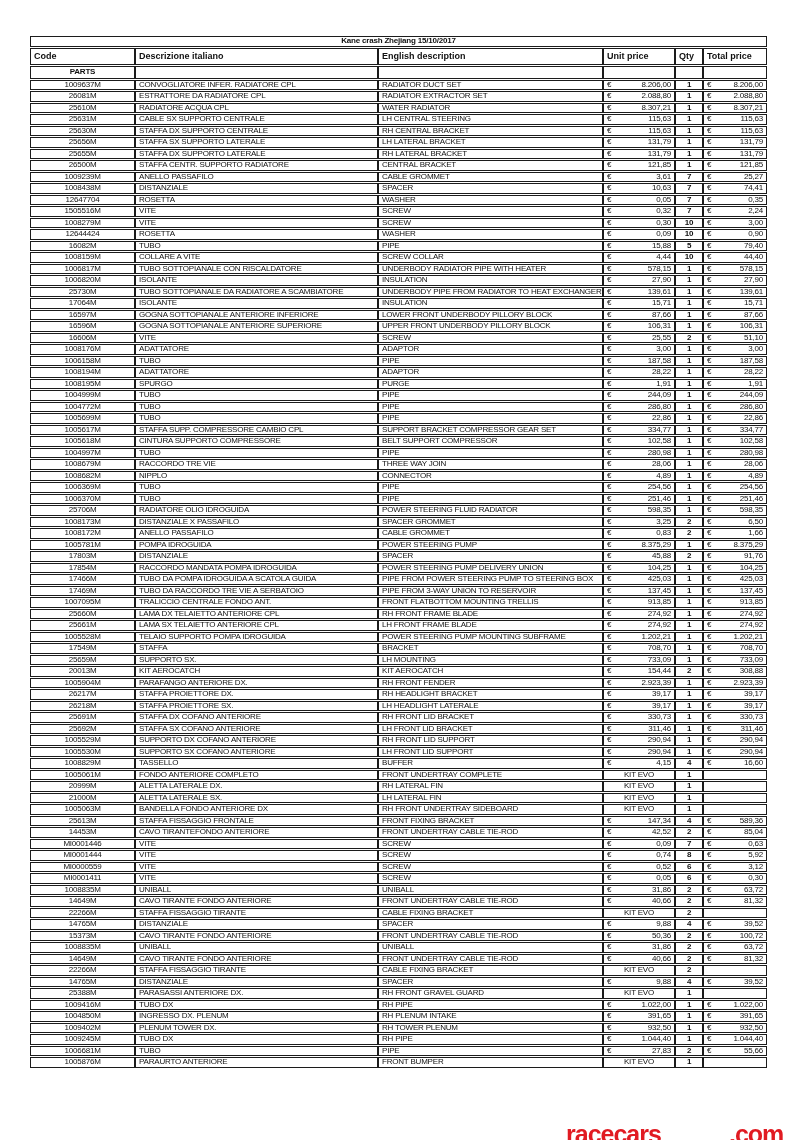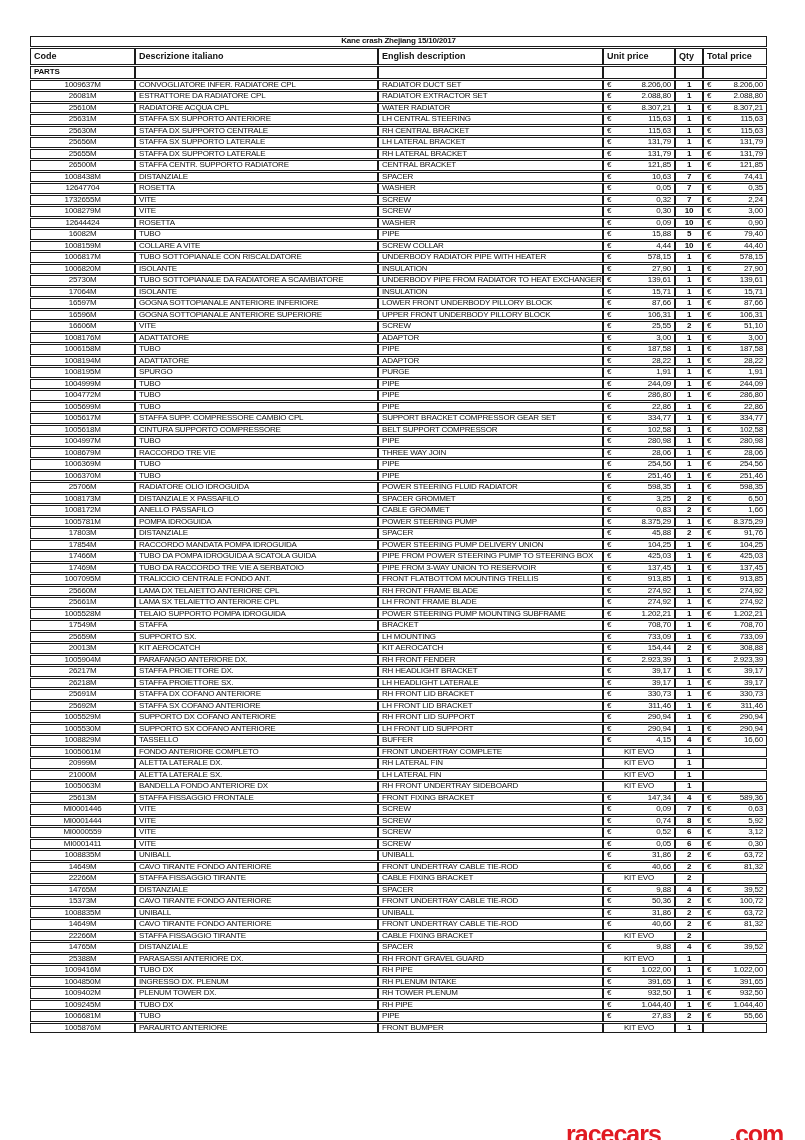--- a/index.html
+++ b/index.html
@@ -17,21 +17,21 @@
     height:10.5px; padding:0 3px; overflow:hidden; white-space:nowrap;
     font-size:8px; line-height:8.5px; letter-spacing:-0.2px; vertical-align:middle;
   }
   td.title-cell {
     height:21px; text-align:center; font-weight:bold; font-size:10.5px; letter-spacing:0;
   }
   tr.header-row td {
     height:17px; text-align:left; font-weight:bold; font-size:9px; letter-spacing:0;
   }
   tr.parts-row td { height:13px; }
-  td.section-cell { text-align:left; font-weight:bold; font-size:8.5px; }
+  td.section-cell { text-align:center; font-weight:bold; font-size:8.5px; }
   td.code   { text-align:center; }
   td.descr  { text-align:left; }
   td.money  { }
   td.money .wrap { display:flex; justify-content:space-between; align-items:baseline; }
   td.money .kit  { display:block; text-align:center; }
   td.qty    { text-align:center; font-weight:bold; font-size:8.5px; }
   .logo {
     position:absolute; top:1092px; left:0; width:805px; height:30px;
     color:#e11b22; font-weight:bold; font-size:25px; letter-spacing:-1px;margin-top:28px;
   }
@@ -122,21 +122,21 @@
           <td class="qty">1</td>
           <td class="money">
             <span class="wrap">
               <span>€</span>
               <span>8.307,21</span>
             </span>
           </td>
         </tr>
         <tr>
           <td class="code">25631M</td>
-          <td class="descr">STAFFA SX SUPPORTO ANTERIORE</td>
+          <td class="descr">CABLE SX SUPPORTO CENTRALE</td>
           <td class="descr">LH CENTRAL STEERING</td>
           <td class="money">
             <span class="wrap">
               <span>€</span>
               <span>115,63</span>
             </span>
           </td>
           <td class="qty">1</td>
           <td class="money">
             <span class="wrap">
@@ -211,20 +211,38 @@
           </td>
           <td class="qty">1</td>
           <td class="money">
             <span class="wrap">
               <span>€</span>
               <span>121,85</span>
             </span>
           </td>
         </tr>
         <tr>
+          <td class="code">1009239M</td>
+          <td class="descr">ANELLO PASSAFILO</td>
+          <td class="descr">CABLE GROMMET</td>
+          <td class="money">
+            <span class="wrap">
+              <span>€</span>
+              <span>3,61</span>
+            </span>
+          </td>
+          <td class="qty">7</td>
+          <td class="money">
+            <span class="wrap">
+              <span>€</span>
+              <span>25,27</span>
+            </span>
+          </td>
+        </tr>
+        <tr>
           <td class="code">1008438M</td>
           <td class="descr">DISTANZIALE</td>
           <td class="descr">SPACER</td>
           <td class="money">
             <span class="wrap">
               <span>€</span>
               <span>10,63</span>
             </span>
           </td>
           <td class="qty">7</td>
@@ -247,21 +265,21 @@
           </td>
           <td class="qty">7</td>
           <td class="money">
             <span class="wrap">
               <span>€</span>
               <span>0,35</span>
             </span>
           </td>
         </tr>
         <tr>
-          <td class="code">1732655M</td>
+          <td class="code">1505516M</td>
           <td class="descr">VITE</td>
           <td class="descr">SCREW</td>
           <td class="money">
             <span class="wrap">
               <span>€</span>
               <span>0,32</span>
             </span>
           </td>
           <td class="qty">7</td>
           <td class="money">
@@ -661,20 +679,38 @@
           </td>
           <td class="qty">1</td>
           <td class="money">
             <span class="wrap">
               <span>€</span>
               <span>28,06</span>
             </span>
           </td>
         </tr>
         <tr>
+          <td class="code">1008682M</td>
+          <td class="descr">NIPPLO</td>
+          <td class="descr">CONNECTOR</td>
+          <td class="money">
+            <span class="wrap">
+              <span>€</span>
+              <span>4,89</span>
+            </span>
+          </td>
+          <td class="qty">1</td>
+          <td class="money">
+            <span class="wrap">
+              <span>€</span>
+              <span>4,89</span>
+            </span>
+          </td>
+        </tr>
+        <tr>
           <td class="code">1006369M</td>
           <td class="descr">TUBO</td>
           <td class="descr">PIPE</td>
           <td class="money">
             <span class="wrap">
               <span>€</span>
               <span>254,56</span>
             </span>
           </td>
           <td class="qty">1</td>
@@ -1165,20 +1201,38 @@
             <span class="wrap">
               <span>€</span>
               <span>147,34</span>
             </span>
           </td>
           <td class="qty">4</td>
           <td class="money">
             <span class="wrap">
               <span>€</span>
               <span>589,36</span>
+            </span>
+          </td>
+        </tr>
+        <tr>
+          <td class="code">14453M</td>
+          <td class="descr">CAVO TIRANTEFONDO ANTERIORE</td>
+          <td class="descr">FRONT UNDERTRAY CABLE TIE-ROD</td>
+          <td class="money">
+            <span class="wrap">
+              <span>€</span>
+              <span>42,52</span>
+            </span>
+          </td>
+          <td class="qty">2</td>
+          <td class="money">
+            <span class="wrap">
+              <span>€</span>
+              <span>85,04</span>
             </span>
           </td>
         </tr>
         <tr>
           <td class="code">MI0001446</td>
           <td class="descr">VITE</td>
           <td class="descr">SCREW</td>
           <td class="money">
             <span class="wrap">
               <span>€</span>

